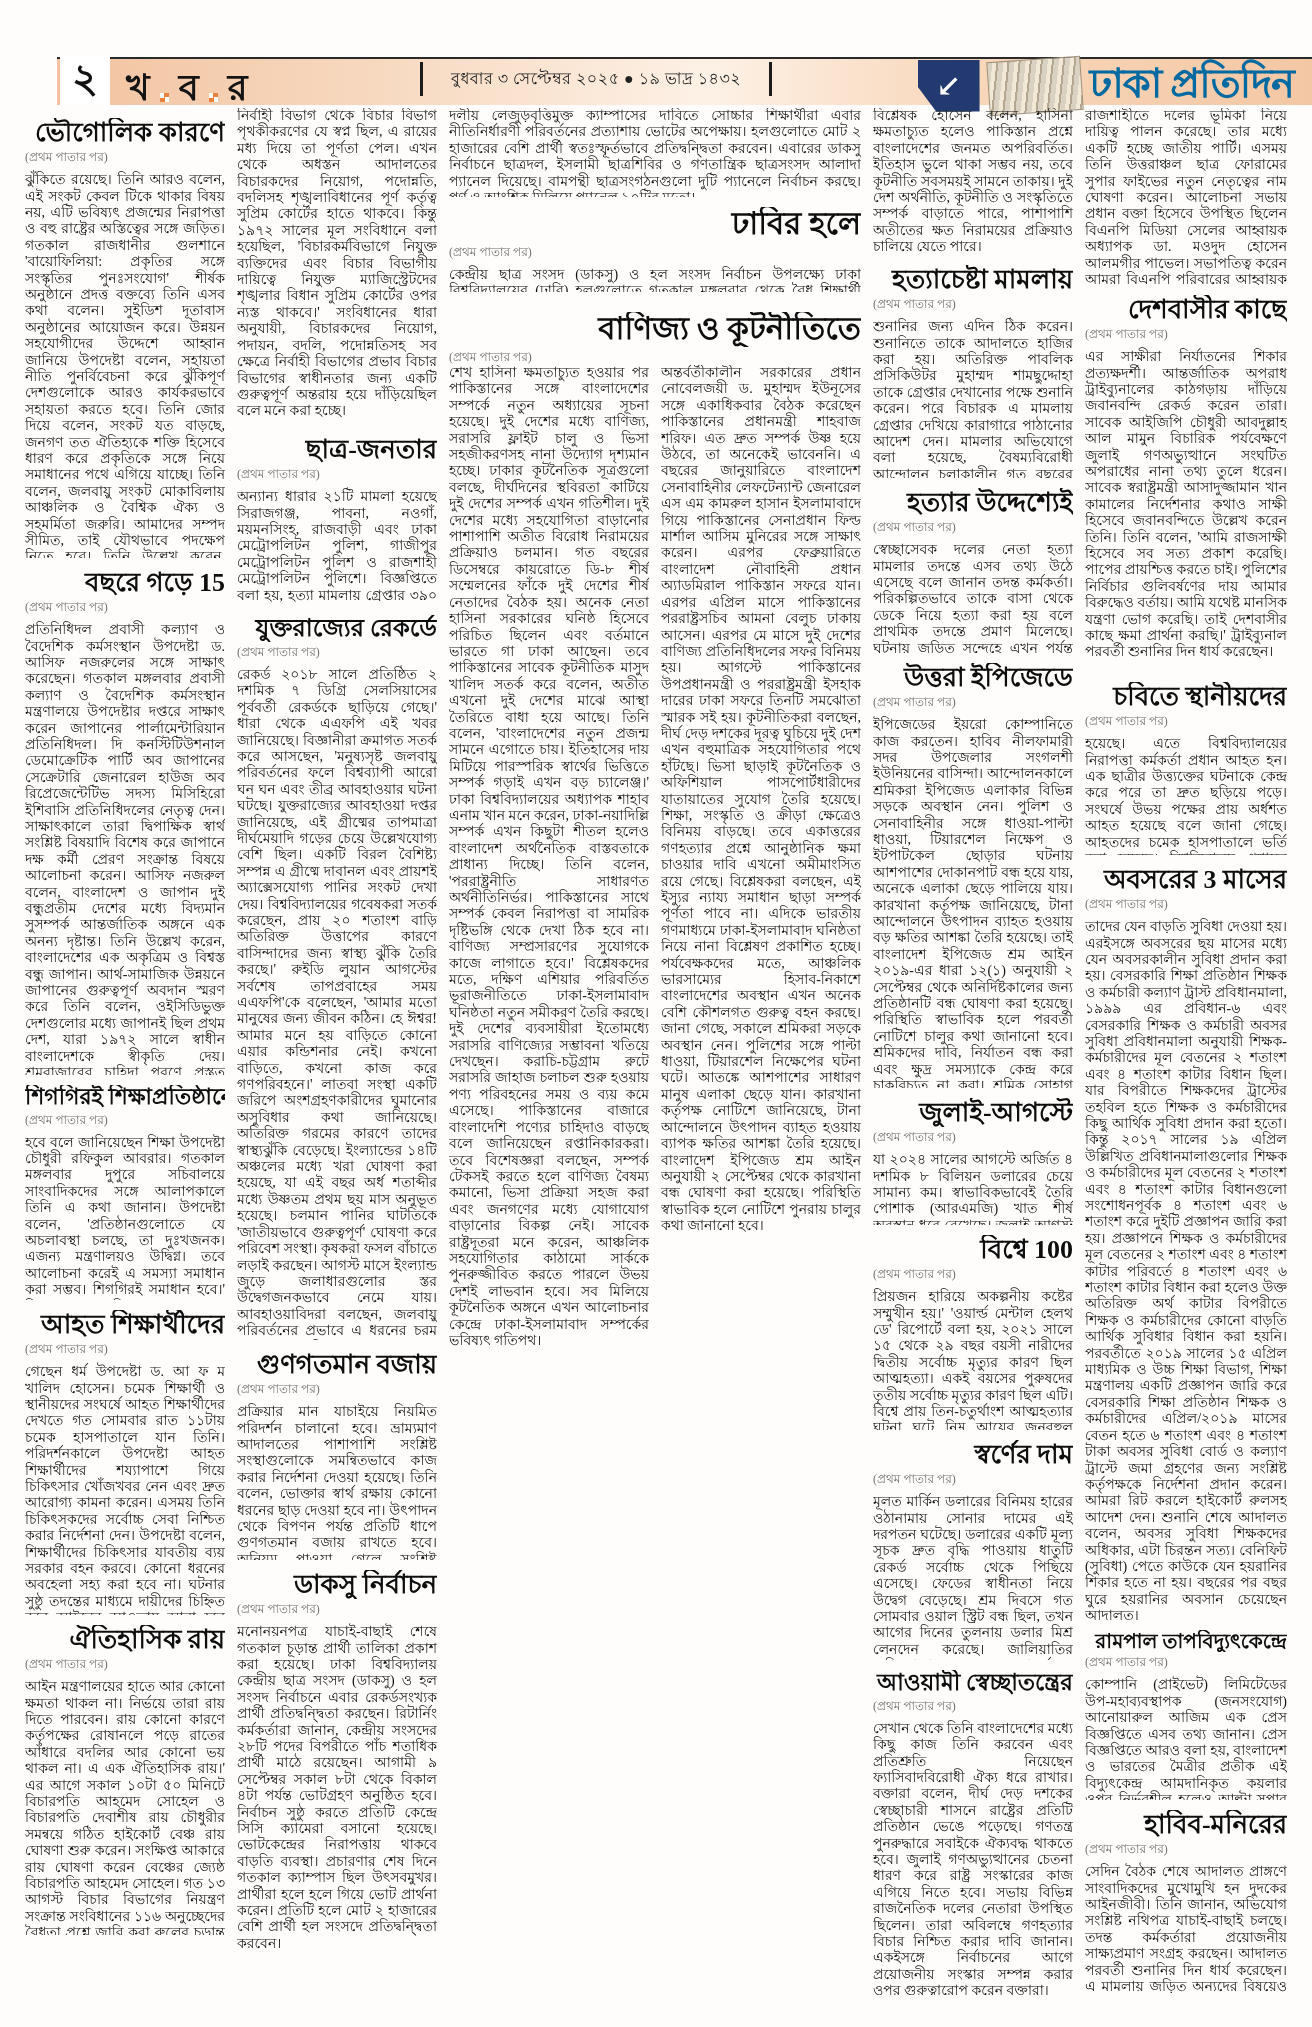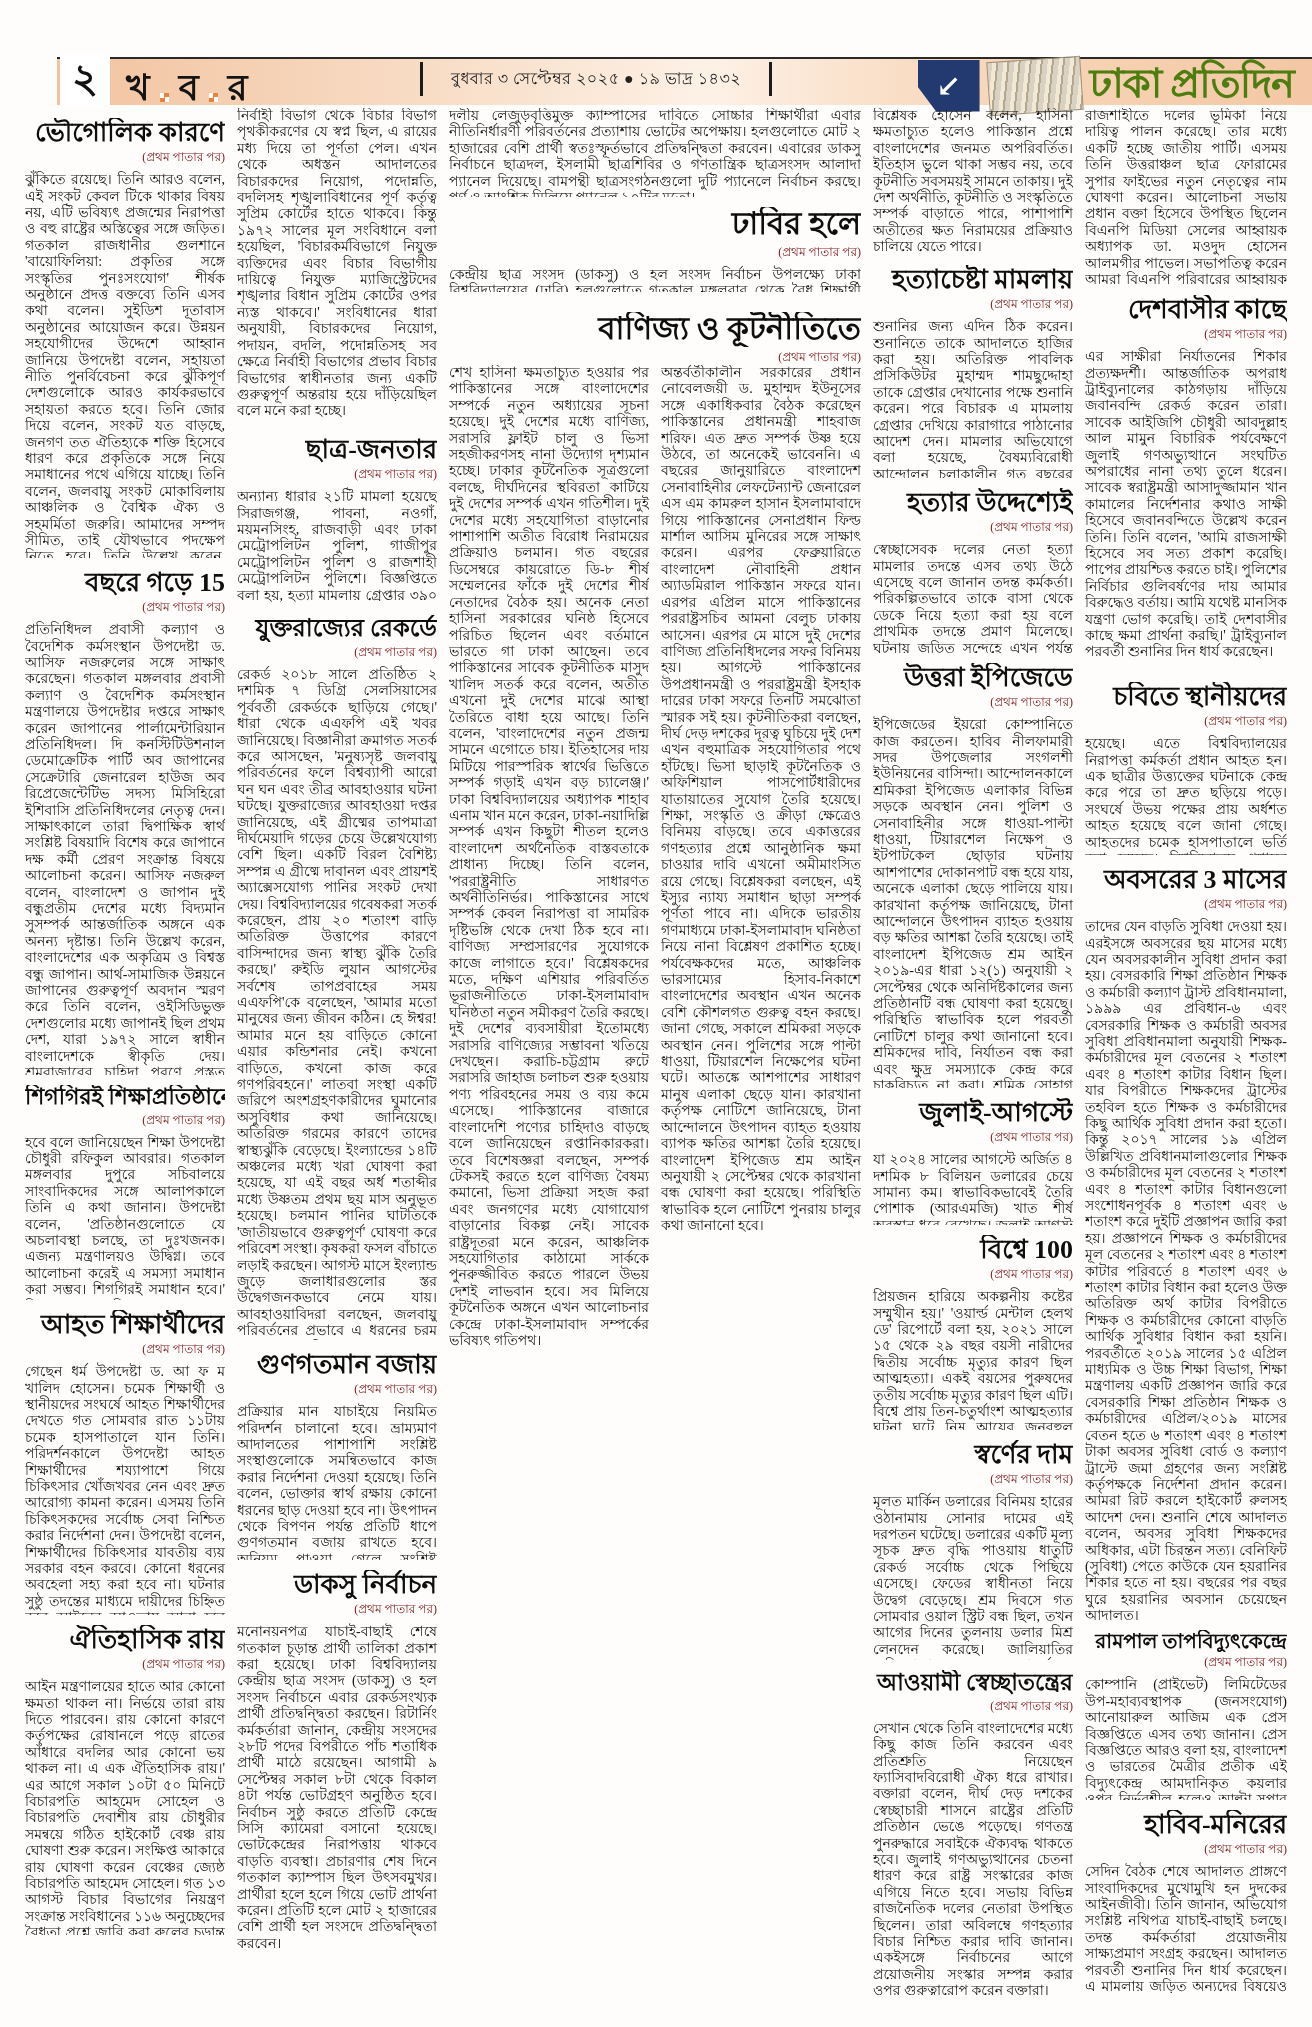--- a/index.html
+++ b/index.html
@@ -18,33 +18,33 @@
   .date-wrap{position:absolute;left:420px;top:62px;display:flex;align-items:center;gap:28px;}
   .vbar{width:3px;height:34px;background:#1c1c1c;}
   .date-text{font-size:16px;color:#222;letter-spacing:.5px;}
   .logo-wrap{position:absolute;right:18px;top:52px;display:flex;align-items:center;gap:8px;}
   .logo-flag{width:62px;height:52px;background:#223a70;
         clip-path:polygon(0 0,100% 0,100% 100%,30% 100%,0 52%);
         display:flex;align-items:center;justify-content:center;color:#fff;font-size:30px;font-weight:700;}
   .paper-stack{width:92px;height:52px;transform:rotate(-4deg);
         background:repeating-linear-gradient(100deg,#d9d2c2 0 5px,#f1e9d6 5px 9px,#b3a78f 9px 11px);
         border:1px solid #9d917b;}
-  .brand{font-size:40px;font-weight:900;color:#4d7c0f;letter-spacing:-1px;white-space:nowrap;}
+  .brand{font-size:40px;font-weight:900;color:#0369a1;letter-spacing:-1px;white-space:nowrap;}
   
   .col{position:absolute;top:108px;}
   .col-1{left:25px;width:200px;}
   .col-2{left:237px;width:200px;}
   .col-mid{left:449px;width:412px;}
   .col-5{left:873px;width:200px;}
   .col-6{left:1085px;width:202px;}
   .story{overflow:hidden;box-sizing:border-box;}
   .hl{font-size:26px;line-height:1.12;font-weight:700;color:#0e0e0e;text-align:right;
       margin:10px 0 1px;white-space:nowrap;overflow:hidden;}
   .hl-big{font-size:31px;}
-  .cont{font-size:12px;color:#7f1d1d;text-align:right;margin:1px 0 4px;}
+  .cont{font-size:12px;color:#737373;text-align:left;margin:1px 0 4px;}
   .body-text{font-size:14px;line-height:16.4px;text-align:justify;color:#131313;margin:0;font-family:Liberation Serif, serif;}
   .mid-flow{display:flex;gap:12px;}
   .mid-flow .subcol{width:200px;overflow:hidden;}
 </style>
 </head>
 <body>
 
 <div class="page">
 
   <div class="band"></div>

